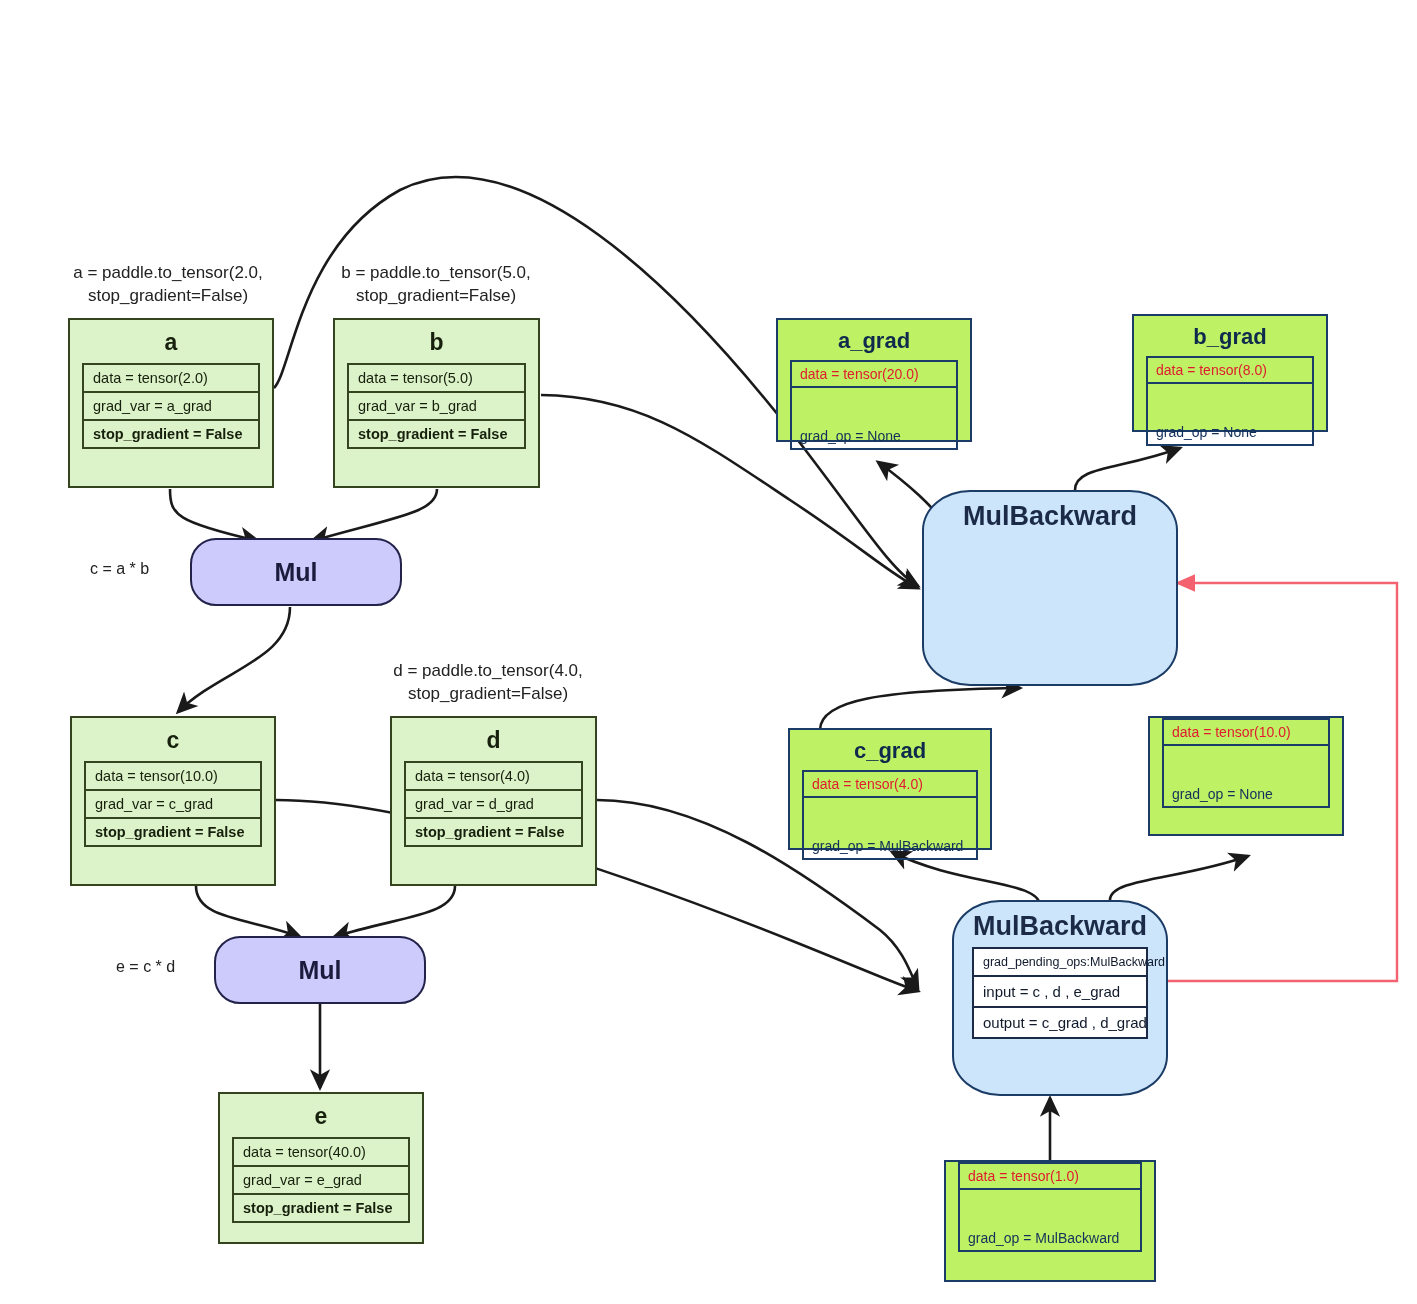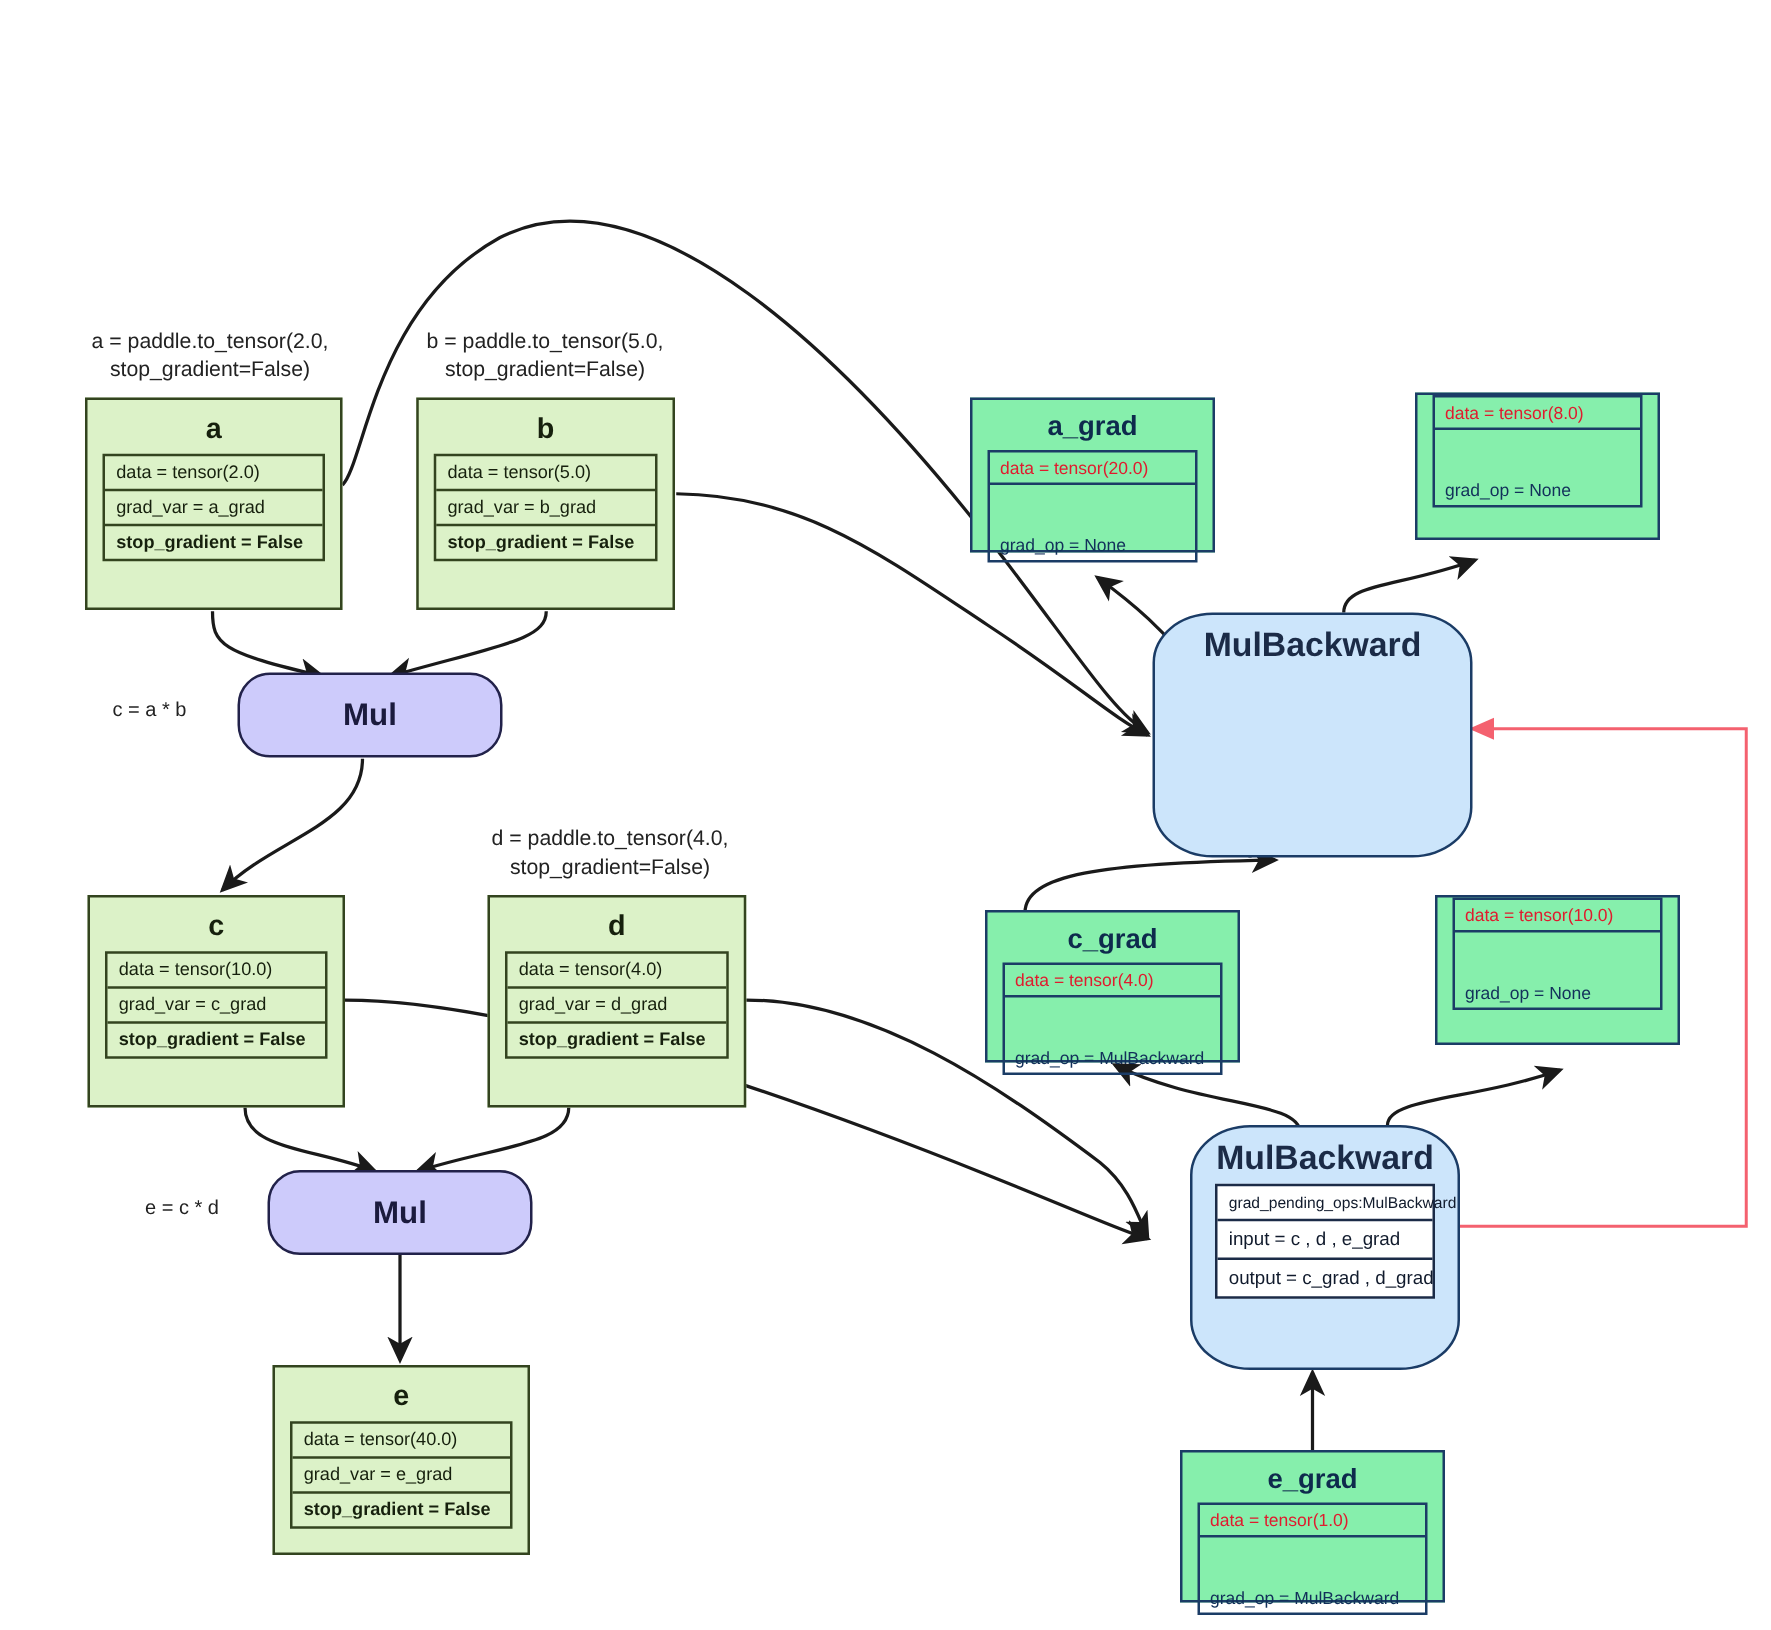--- a/index.html
+++ b/index.html
@@ -55,21 +55,21 @@
     padding: 5px 0 5px 9px;
     border-bottom: 2px solid #33441f;
     white-space: nowrap;
   }
   .tensor-box .rows .r:last-child {
     border-bottom: none;
     font-weight: bold;
   }
   
   .grad-box {
-    background: #86efac;
+    background: #bef264;
     border: 2px solid #1b3c66;
   }
   .grad-box .ttl {
     text-align: center;
     font-weight: bold;
     font-size: 22px;
     color: #0e2a4d;
     padding: 8px 0 6px 0;
   }
   .grad-box .rows {
@@ -262,20 +262,21 @@
 
   <div class="node grad-box" style="left:776px; top:318px; width:196px; height:124px;">
     <div class="ttl">a_grad</div>
     <div class="rows">
       <div class="r red">data = tensor(20.0)</div>
       <div class="r">grad_op = None</div>
     </div>
   </div>
 
   <div class="node grad-box" style="left:1132px; top:314px; width:196px; height:118px;">
+    <div class="ttl">b_grad</div>
     <div class="rows">
       <div class="r red">data = tensor(8.0)</div>
       <div class="r">grad_op = None</div>
     </div>
   </div>
 
   <div class="node grad-box" style="left:788px; top:728px; width:204px; height:122px;">
     <div class="ttl">c_grad</div>
     <div class="rows">
       <div class="r red">data = tensor(4.0)</div>
@@ -284,21 +285,20 @@
   </div>
 
   <div class="node grad-box" style="left:1148px; top:716px; width:196px; height:120px;">
     <div class="rows">
       <div class="r red">data = tensor(10.0)</div>
       <div class="r">grad_op = None</div>
     </div>
   </div>
 
   <div class="node grad-box" style="left:944px; top:1160px; width:212px; height:122px;">
-    <div class="ttl">e_grad</div>
     <div class="rows">
       <div class="r red">data = tensor(1.0)</div>
       <div class="r">grad_op = MulBackward</div>
     </div>
   </div>
 
   <div class="node bw-box" style="left:922px; top:490px; width:256px; height:196px;">
     <div class="ttl">MulBackward</div>
   </div>
 

